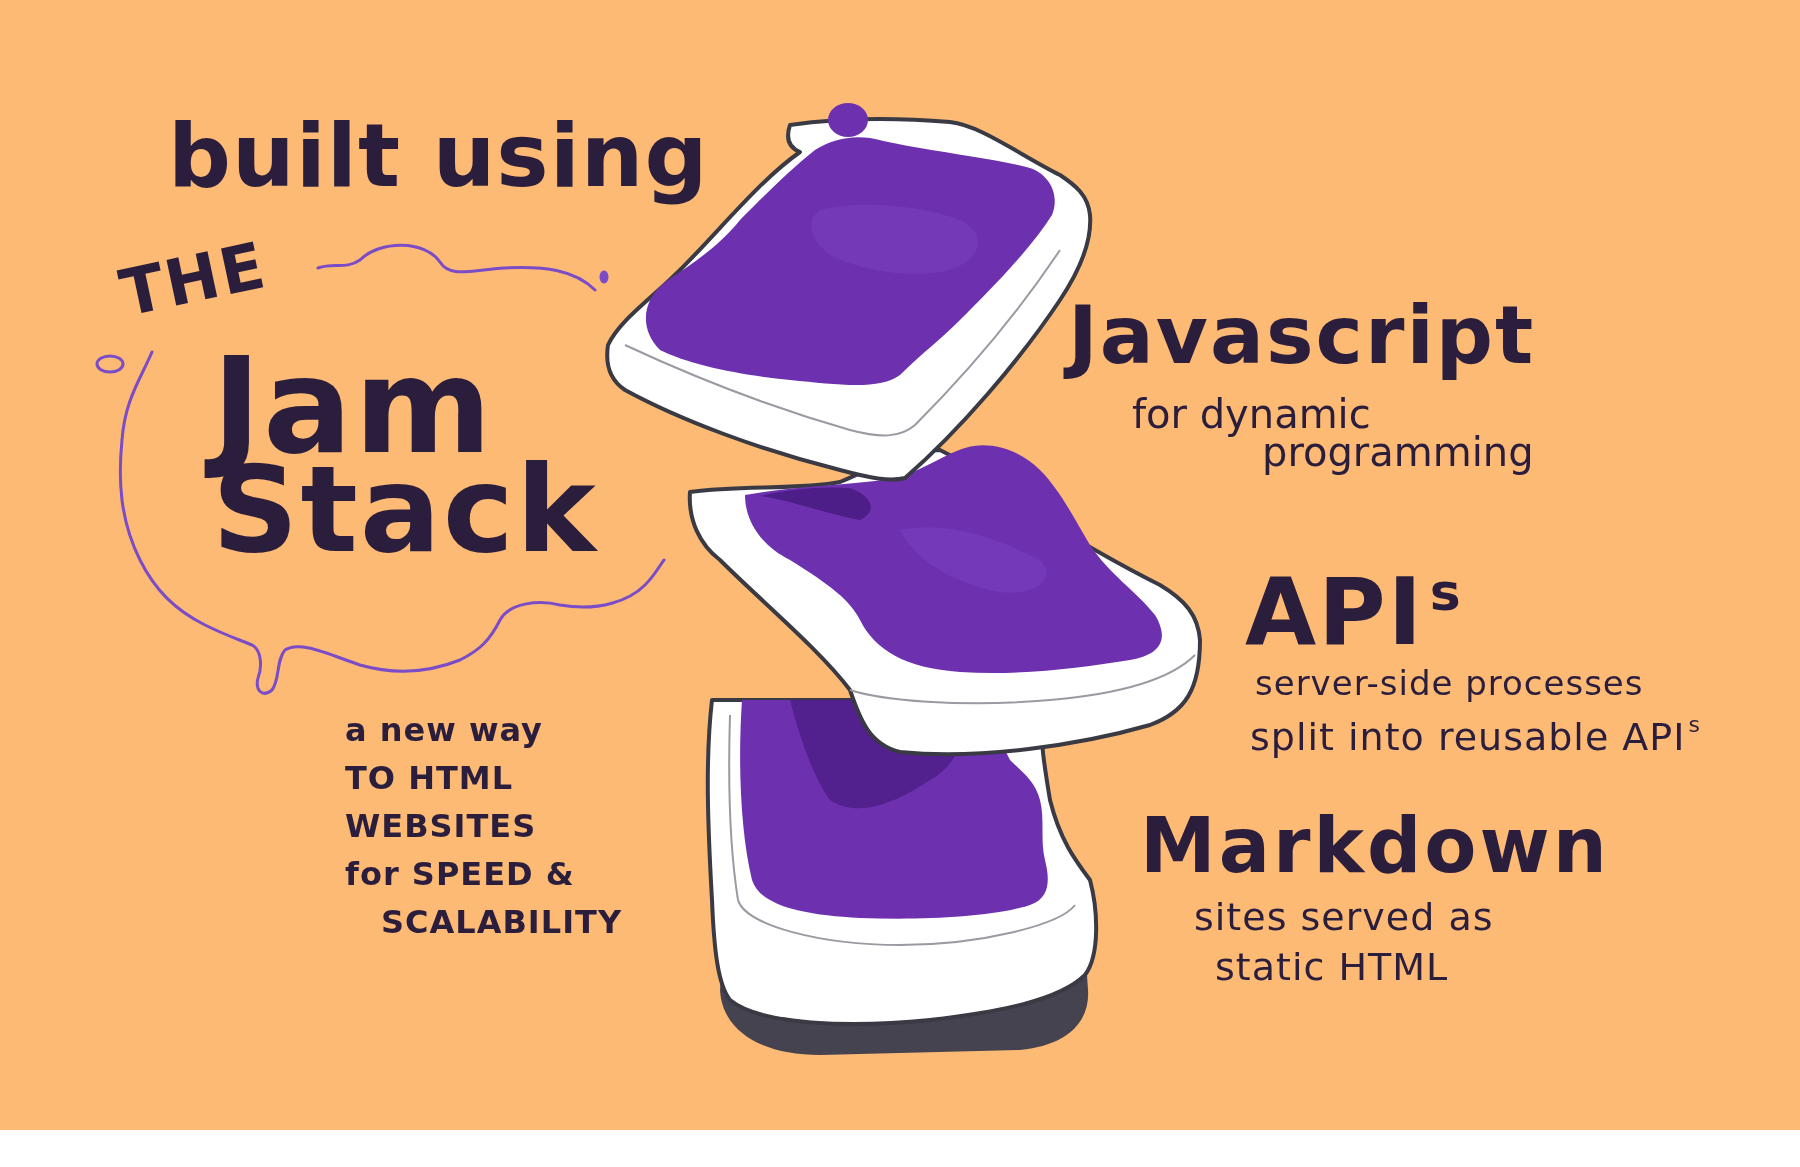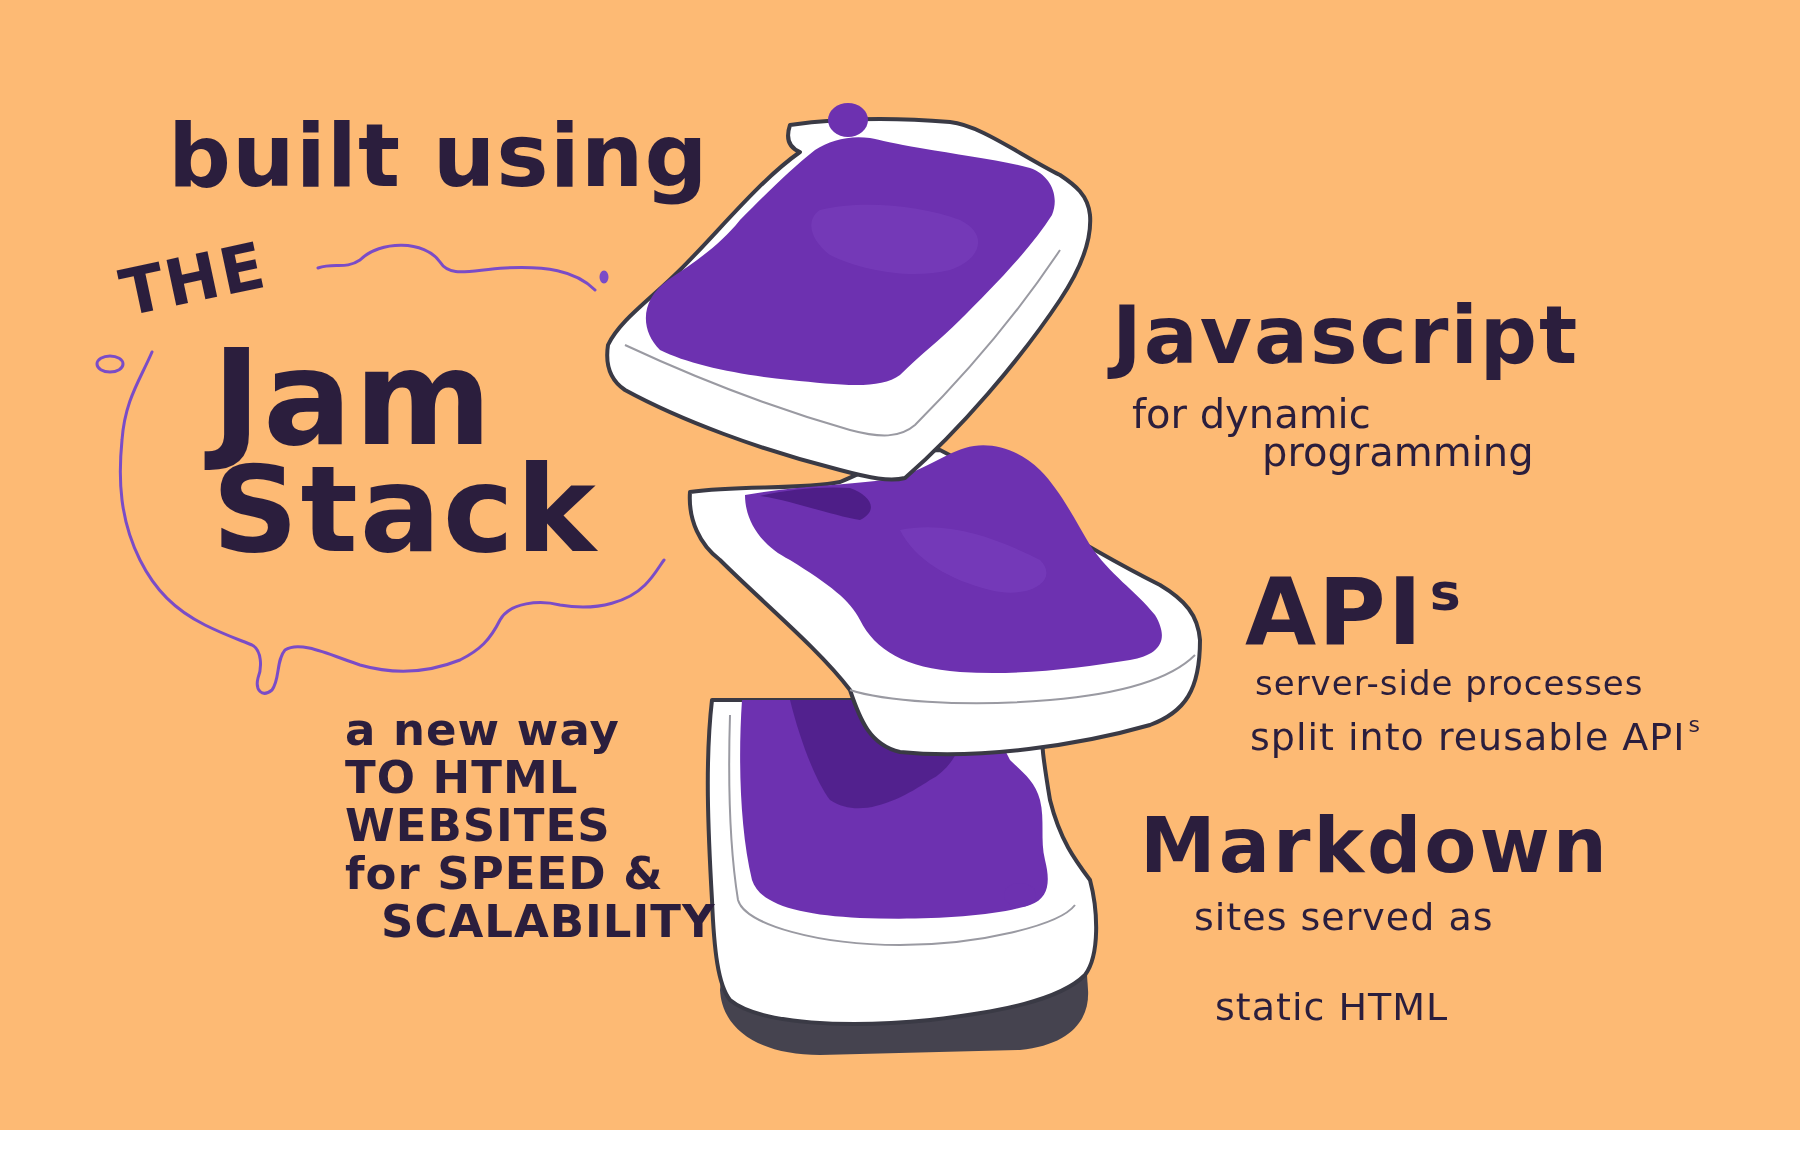--- a/index.html
+++ b/index.html
@@ -15,40 +15,40 @@
   .art { position: absolute; left: 0; top: 0; width: 1800px; height: 1167px; }
   .txt {
     position: absolute;
     white-space: nowrap;
     color: #2b1e3d;
     font-family: "DejaVu Sans", sans-serif;
     line-height: 1;
   }
   .built-using { left: 168px; top: 112px; font-size: 88px; font-weight: bold; letter-spacing: 1px; }
   .the { left: 128px; top: 262px; font-size: 64px; font-weight: bold; transform: rotate(-12deg); transform-origin: left bottom; letter-spacing: 2px; }
-  .jam { left: 212px; top: 332px; font-size: 132px; font-weight: bold; letter-spacing: 2px; text-align: center; }
+  .jam { left: 212px; top: 340px; font-size: 132px; font-weight: bold; letter-spacing: 2px; text-align: center; }
   .stack { left: 212px; top: 450px; font-size: 120px; font-weight: bold; letter-spacing: 2px; text-align: center; }
 
-  .tagline { left: 345px; top: 706px; font-size: 45px; font-weight: bold; line-height: 48px; letter-spacing: 1px; }
+  .tagline { left: 345px; top: 706px; font-size: 32px; font-weight: bold; line-height: 48px; letter-spacing: 1px; }
   .tagline div { white-space: nowrap; }
   .tagline .indent { padding-left: 36px; }
 
-  .h-js { left: 1068px; top: 296px; font-size: 80px; font-weight: bold; letter-spacing: 2px; margin-left: 44px; }
+  .h-js { left: 1068px; top: 296px; font-size: 80px; font-weight: bold; letter-spacing: 2px; }
   .d-js1 { left: 1132px; top: 394px; font-size: 40px; }
   .d-js2 { left: 1262px; top: 432px; font-size: 40px; }
 
   .h-api { left: 1245px; top: 566px; font-size: 92px; font-weight: bold; letter-spacing: 2px; }
   .h-api sup { font-size: 52px; vertical-align: 34px; margin-left: 6px; }
   .d-api1 { left: 1255px; top: 666px; font-size: 34px; letter-spacing: 1px; }
   .d-api2 { left: 1250px; top: 714px; font-size: 38px; letter-spacing: 1px; }
   .d-api2 sup { font-size: 22px; vertical-align: 18px; margin-left: 3px; }
 
   .h-md { left: 1140px; top: 808px; font-size: 76px; font-weight: bold; letter-spacing: 3px; }
   .d-md1 { left: 1182px; top: 898px; font-size: 38px; letter-spacing: 1px; margin-left: 12px; }
-  .d-md2 { left: 1215px; top: 948px; font-size: 38px; letter-spacing: 1px; margin-top: 40px; }
+  .d-md2 { left: 1215px; top: 948px; font-size: 38px; letter-spacing: 1px; }
 </style>
 </head>
 <body>
 
 <div id="stage">
 
   <svg class="art" viewBox="0 0 1800 1167">
 
     <g fill="none" stroke="#7a4cc7" stroke-width="3" stroke-linecap="round" stroke-linejoin="round">
       <path d="M318,268 C335,262 345,270 360,260 C380,240 425,240 440,262 C450,278 470,270 505,268 C545,266 575,270 595,290

